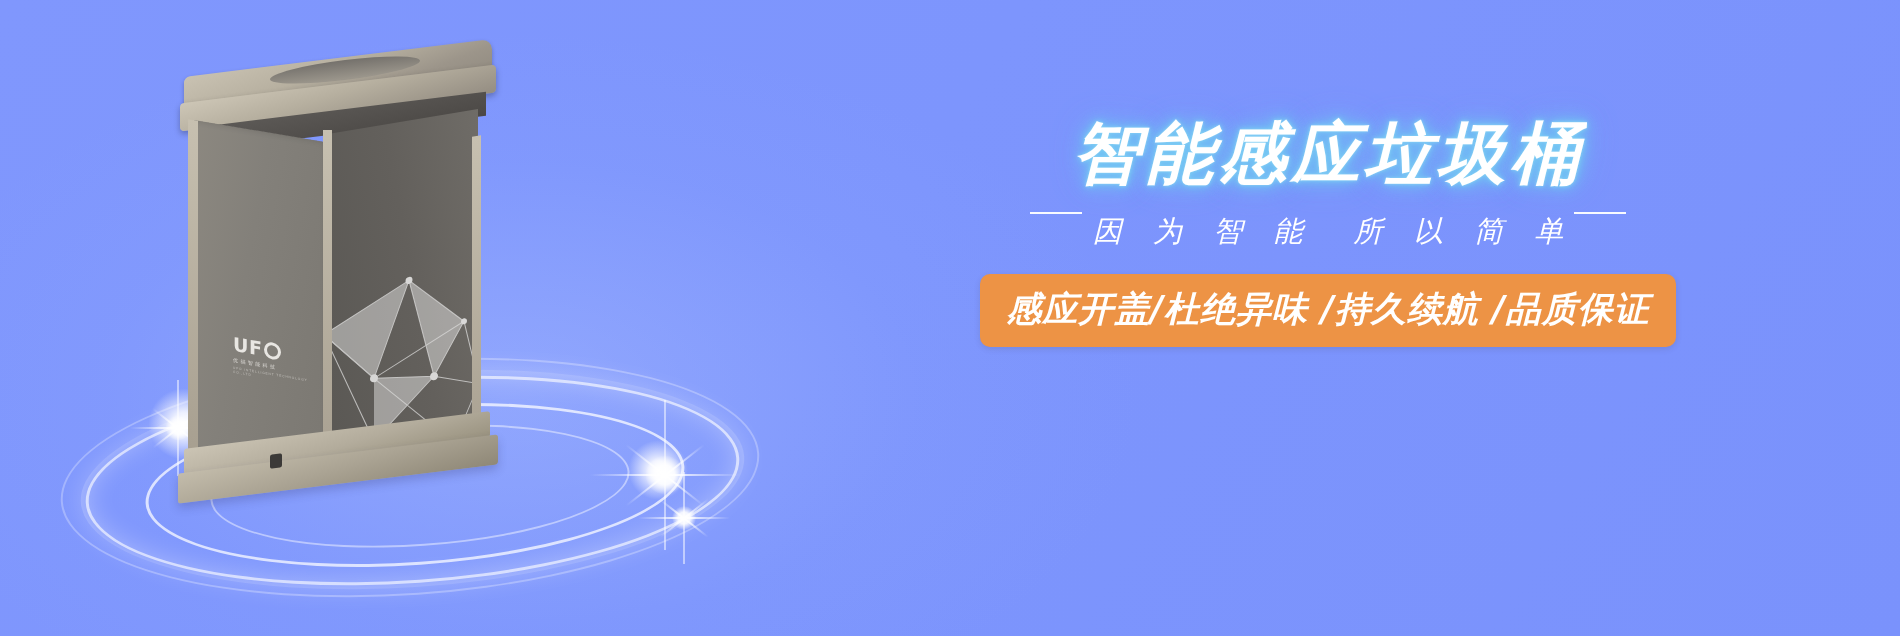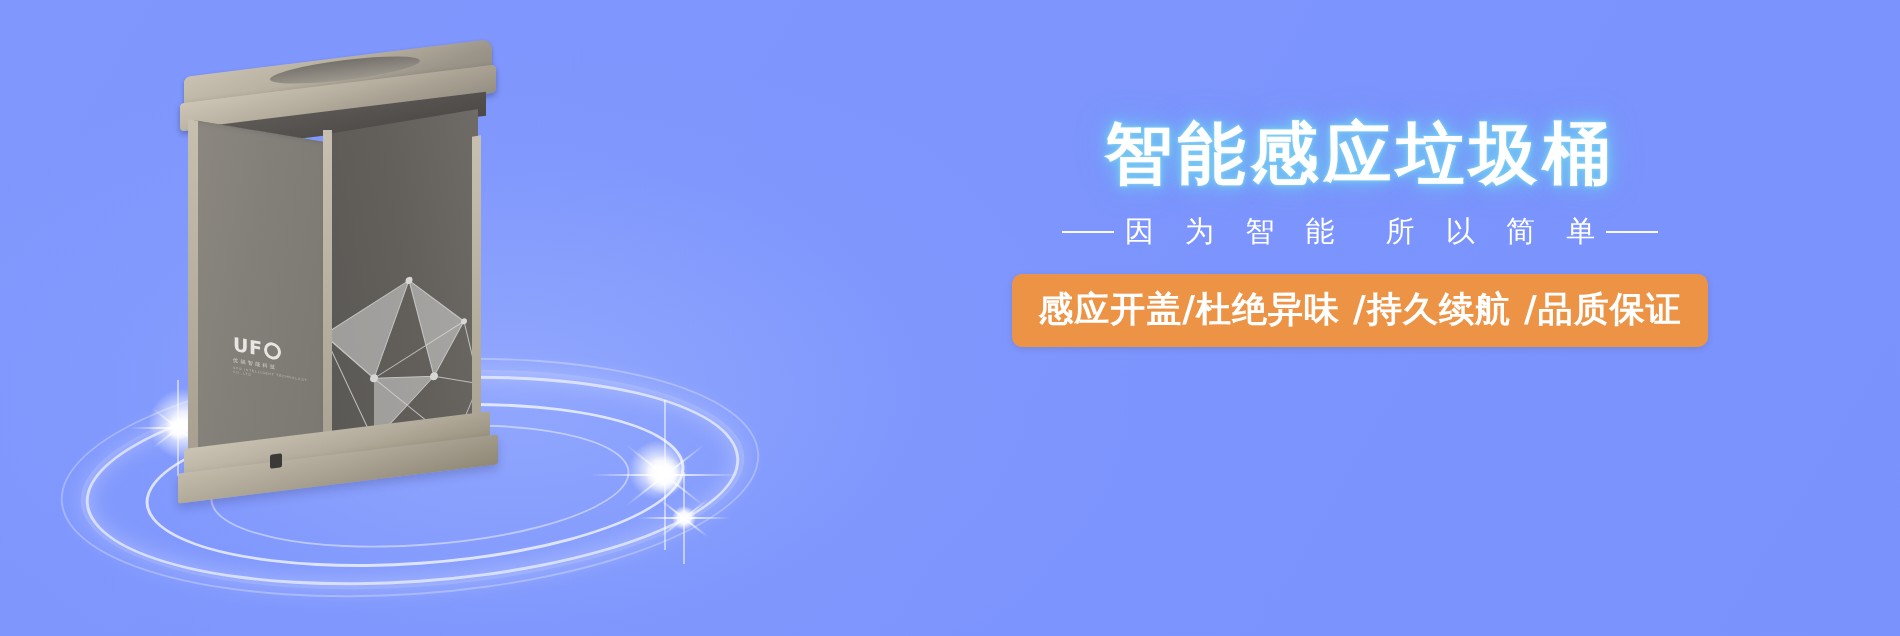--- a/index.html
+++ b/index.html
@@ -169,36 +169,37 @@
   }
   .bin-logo .cn{
     font-size:5px; letter-spacing:2.4px; margin-top:3px; opacity:.85;
   }
   .bin-logo .en{
     font-size:3.2px; letter-spacing:.9px; margin-top:3px; opacity:.6;
   }
 
   
   .copy{
-    position:absolute; left:880px; top:118px; width:960px; height:420px;
+    position:absolute; left:848px; top:118px; width:960px; height:420px;
     text-align:center;
+    font-style:italic;
   }
 
   .headline{
     font-size:68px; font-weight:700; color:#ffffff;
     letter-spacing:5px; line-height:1.06;
     text-shadow:
       0 0 2px #8fd4f5, 0 0 5px #7fcdf4, 0 0 11px #6fc6f2,
       0 0 20px rgba(110,198,242,.85), 0 0 34px rgba(110,198,242,.45);
     font-family:"DejaVu Sans","Liberation Sans",sans-serif;
   }
 
   .subline{
     margin-top:22px;
-    display:flex; align-items:center; justify-content:center; 
+    display:flex; justify-content:center; 
     color:#ffffff; font-size:29px; letter-spacing:11px;
     font-family:"DejaVu Sans","Liberation Sans",sans-serif;
   }
   .subline .rule{
     display:block; width:52px; height:2px; background:#ffffff; opacity:.95;
     flex:0 0 auto;
   }
   .subline .txt{ white-space:nowrap; text-indent:11px; }
 
   .pillbar{

